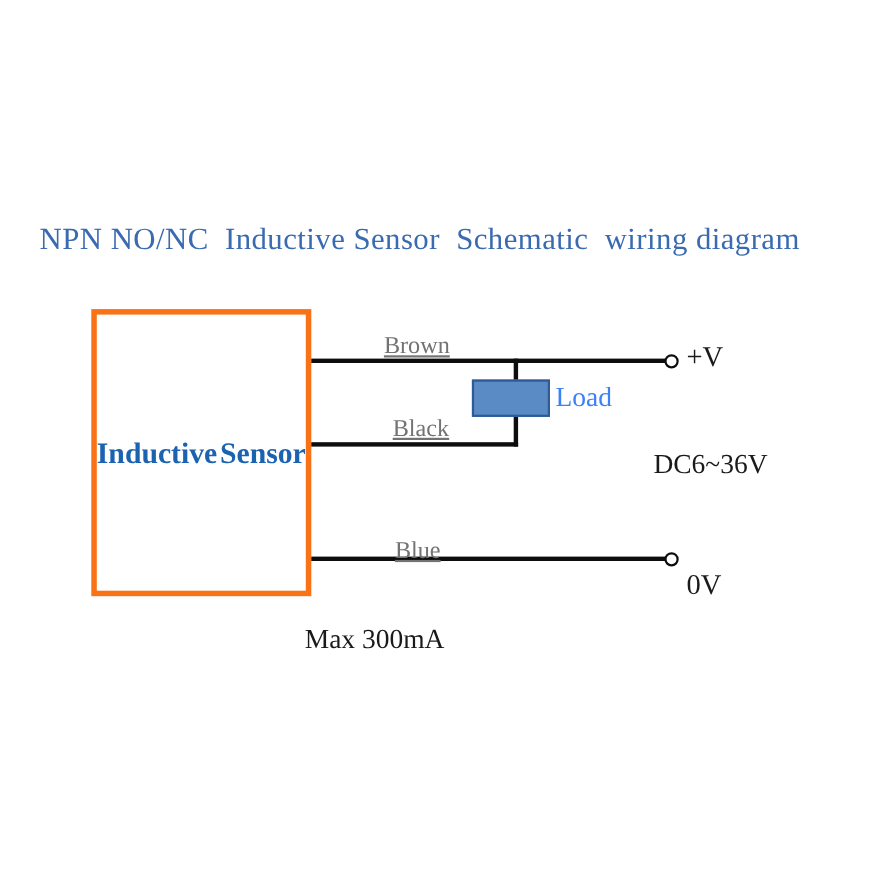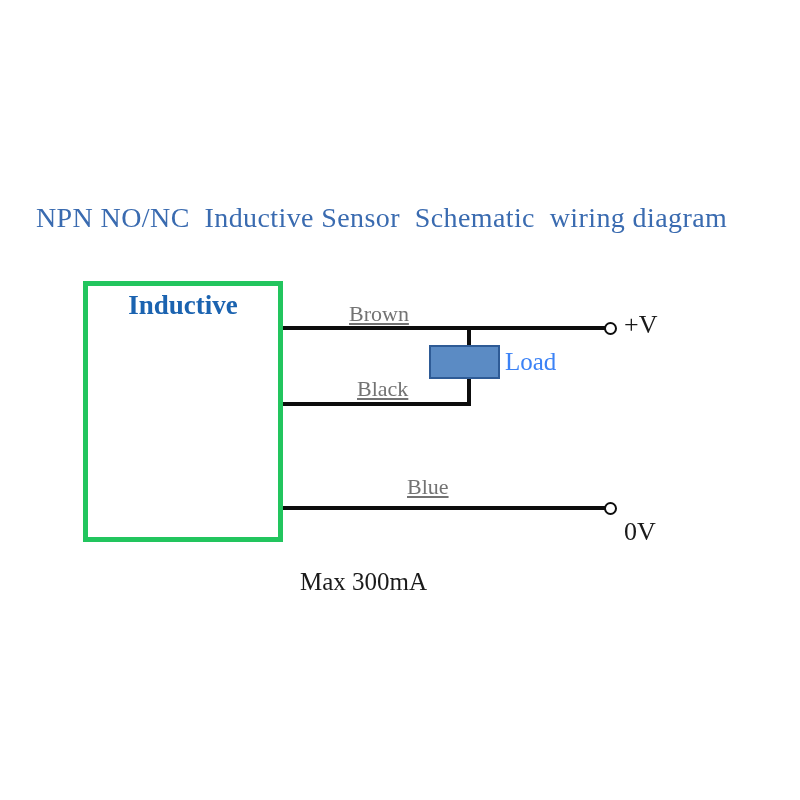--- a/index.html
+++ b/index.html
@@ -34,24 +34,24 @@
   }
 
   
   .sensor-box {
     position: absolute;
     left: 83px;
     top: 281px;
     width: 200px;
     height: 261px;
     box-sizing: border-box;
-    border: 5px solid #22c55e;
+    border: 5px solid #f97316;
     background: #ffffff;
     display: flex;
-    flex-direction: column;
+    flex-direction: row;
     align-items: center;
     justify-content: space-between;
   }
   .sensor-box-label {
     font-size: 27px;
     line-height: 38px;
     font-weight: bold;
     color: #1b63b0;
     text-align: center;
     white-space: nowrap;
@@ -78,21 +78,21 @@
   .wire-label {
     position: absolute;
     font-size: 22px;
     line-height: 28px;
     color: #737373;
     white-space: nowrap;
     text-decoration: underline;
   }
   .label-brown { left: 349px; top: 300px; }
   .label-black { left: 357px; top: 375px; text-align: center; }
-  .label-blue  { left: 359px; top: 473px; margin-left: 48px; }
+  .label-blue  { left: 359px; top: 486px; }
 
   
   .load-body {
     position: absolute;
     left: 429px;
     top: 345px;
     width: 71px;
     height: 34px;
     box-sizing: border-box;
     background: #5b8bc4;
@@ -135,31 +135,32 @@
 
   
   .annotation {
     position: absolute;
     font-size: 25px;
     line-height: 30px;
     color: #1a1a1a;
     white-space: nowrap;
   }
   .annotation-supply  { left: 594px; top: 408px; }
-  .annotation-current { left: 300px; top: 567px; }
+  .annotation-current { left: 277px; top: 567px; }
 </style>
 </head>
 <body>
 
 <div id="diagram-root">
 
   <div class="diagram-title">NPN NO/NC  Inductive Sensor  Schematic  wiring diagram</div>
 
   <div class="sensor-box">
     <div class="sensor-box-label">Inductive</div>
+    <div class="sensor-box-label">Sensor</div>
   </div>
 
   <div class="wire-h wire-brown"></div>
   <div class="wire-label label-brown">Brown</div>
 
   <div class="wire-h wire-black"></div>
   <div class="wire-label label-black">Black</div>
 
   <div class="wire-v wire-riser"></div>
 
@@ -168,16 +169,17 @@
 
   <div class="wire-h wire-blue"></div>
   <div class="wire-label label-blue">Blue</div>
 
   <div class="terminal-dot terminal-pos"></div>
   <div class="terminal-label terminal-label-pos">+V</div>
 
   <div class="terminal-dot terminal-gnd"></div>
   <div class="terminal-label terminal-label-gnd">0V</div>
 
+  <div class="annotation annotation-supply">DC6~36V</div>
 
   <div class="annotation annotation-current">Max 300mA</div>
 
 </div>
 
 </body></html>

